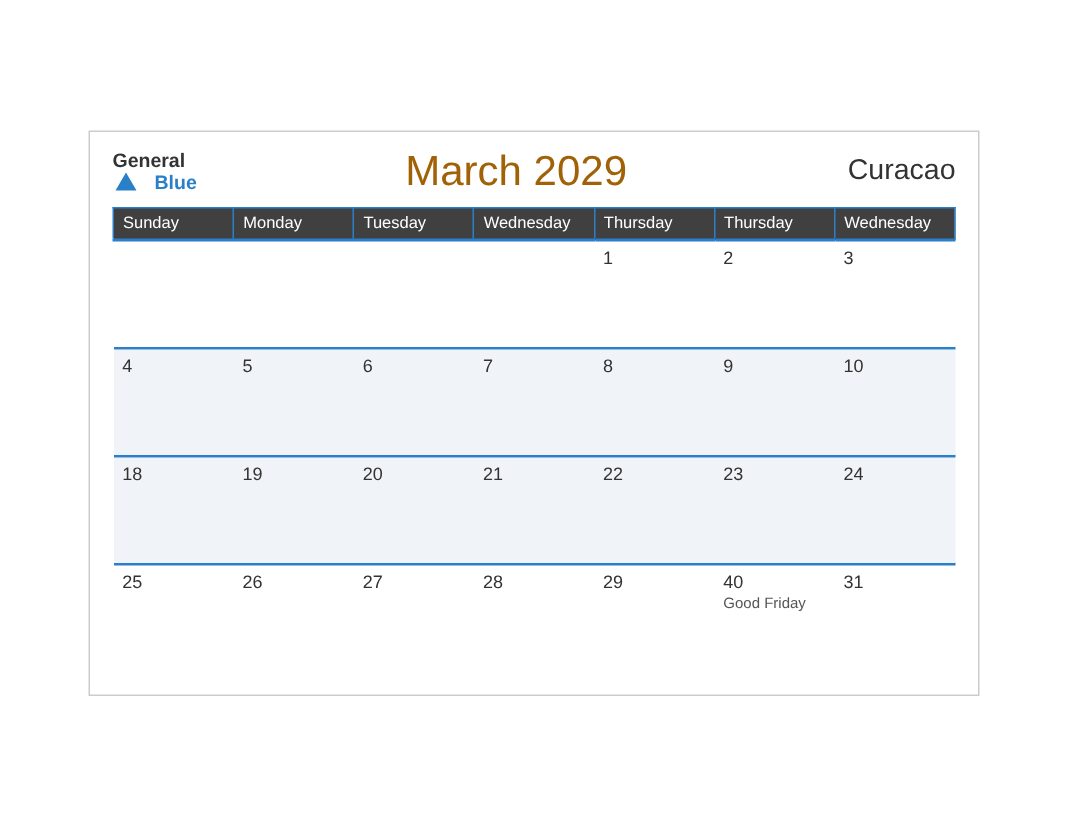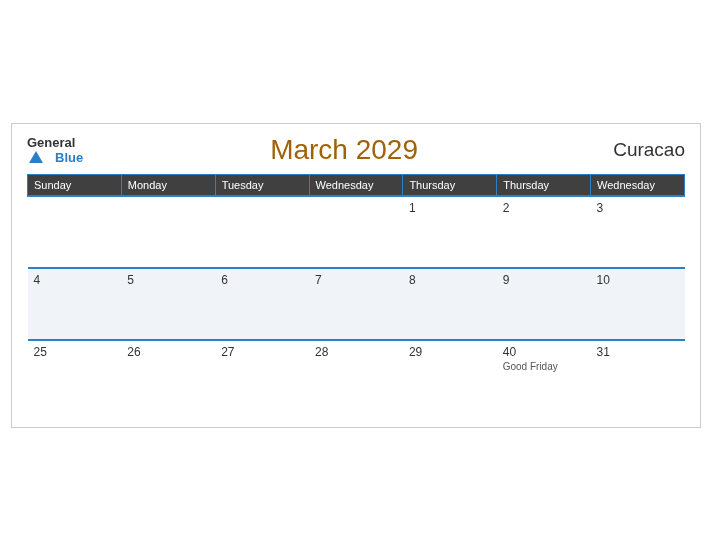--- a/index.html
+++ b/index.html
@@ -6,21 +6,21 @@
     body {
       width: 712px;
       height: 550px;
       font-family: Arial, sans-serif;
       background: #fff;
       display: flex;
       justify-content: center;
       align-items: center;
     }
     .calendar-container {
-      width: 690px;
+      width: 594px;
       background: #fff;
       border: 1px solid #ccc;
       padding: 10px 15px 15px;
     }
     .calendar-header {
       display: flex;
       align-items: center;
       justify-content: space-between;
       margin-bottom: 8px;
       position: relative;
@@ -171,20 +171,43 @@
           <td>
             <div class="day-number">8</div>
           </td>
           <td>
             <div class="day-number">9</div>
           </td>
           <td>
             <div class="day-number">10</div>
           </td>
         </tr>
+        <tr class="week-row alt-row">
+          <td>
+            <div class="day-number">18</div>
+          </td>
+          <td>
+            <div class="day-number">19</div>
+          </td>
+          <td>
+            <div class="day-number">20</div>
+          </td>
+          <td>
+            <div class="day-number">21</div>
+          </td>
+          <td>
+            <div class="day-number">22</div>
+          </td>
+          <td>
+            <div class="day-number">23</div>
+          </td>
+          <td>
+            <div class="day-number">24</div>
+          </td>
+        </tr>
         <tr class="week-row">
           <td>
             <div class="day-number">25</div>
           </td>
           <td>
             <div class="day-number">26</div>
           </td>
           <td>
             <div class="day-number">27</div>
           </td>

